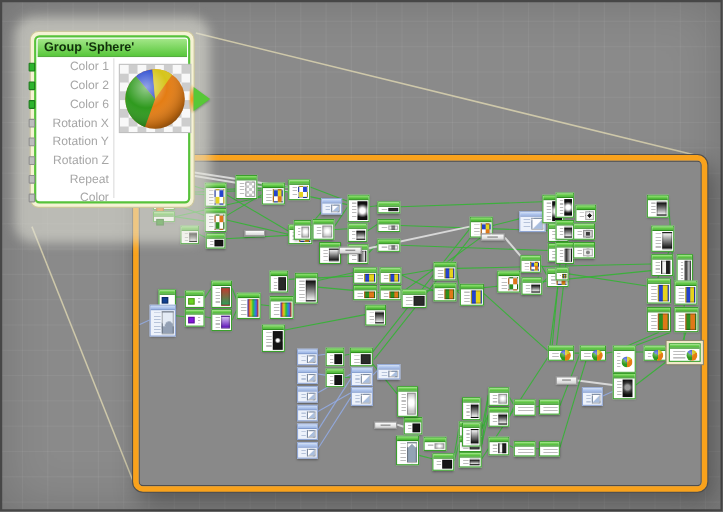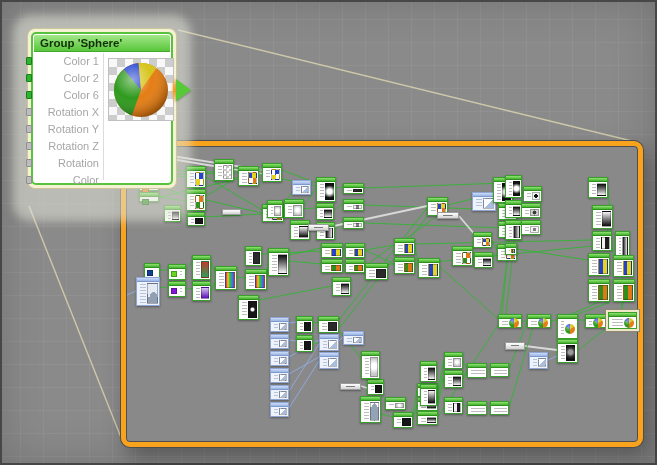--- a/index.html
+++ b/index.html
@@ -978,21 +978,21 @@
   <div id="gcard">
     <div id="ginner">
       <div id="gtitle">Group 'Sphere'</div>
       <div id="grows">
           <div class="grow"><span class="port"></span><span>Color 1</span></div>
           <div class="grow"><span class="port"></span><span>Color 2</span></div>
           <div class="grow"><span class="port"></span><span>Color 6</span></div>
           <div class="grow"><span class="port off"></span><span>Rotation X</span></div>
           <div class="grow"><span class="port off"></span><span>Rotation Y</span></div>
           <div class="grow"><span class="port off"></span><span>Rotation Z</span></div>
-          <div class="grow"><span class="port off"></span><span>Rotation</span></div>
+          <div class="grow"><span class="port off"></span><span>Repeat</span></div>
           <div class="grow"><span class="port off"></span><span>Color</span></div>
         </div>
       <div id="gdivider"></div>
       <div id="gpreview">
         <svg width="58" height="58" style="position:absolute;left:3px;top:2px">
           <defs>
             <radialGradient id="sh" cx="35%" cy="30%" r="78%">
               <stop offset="0" stop-color="#fff" stop-opacity=".5"></stop>
               <stop offset=".45" stop-color="#fff" stop-opacity="0"></stop>
               <stop offset=".85" stop-color="#000" stop-opacity=".22"></stop>

